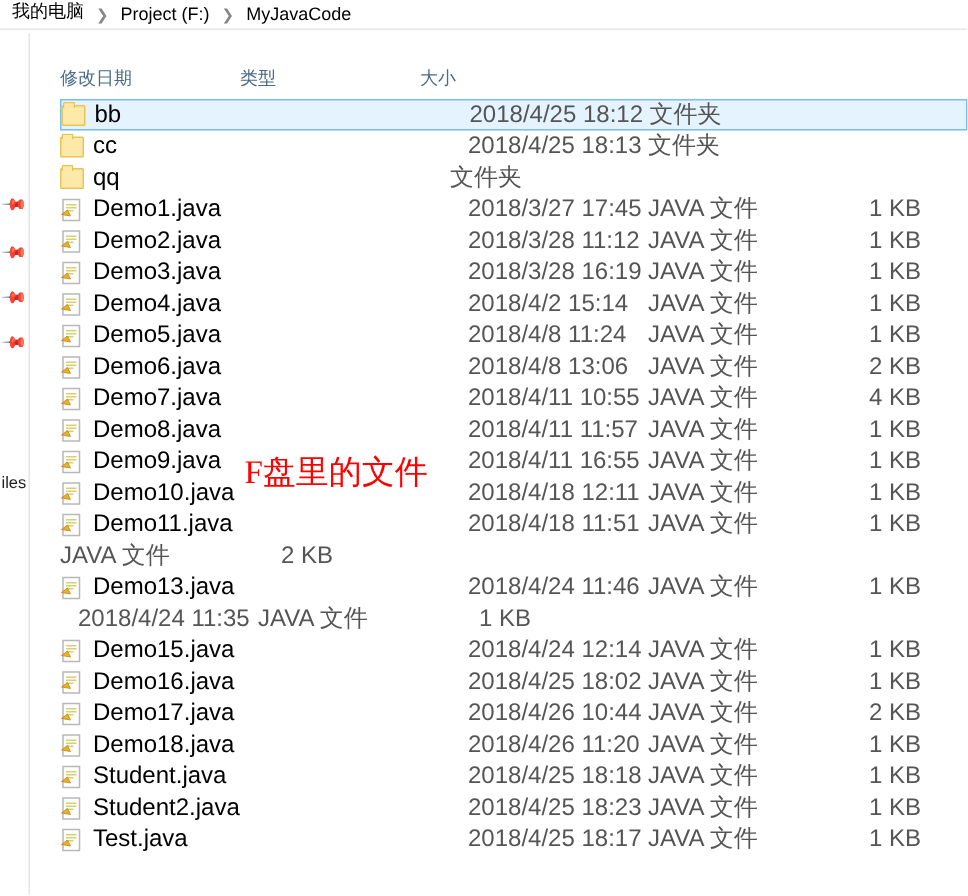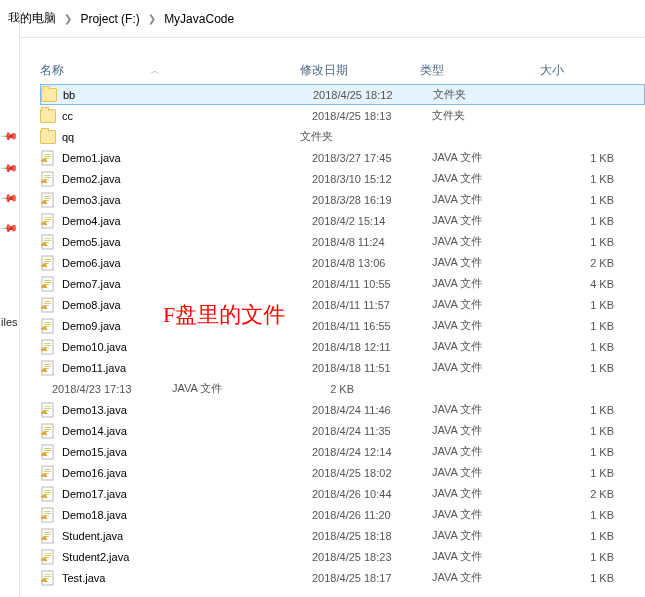--- a/index.html
+++ b/index.html
@@ -10,23 +10,23 @@
       color: #000;
       width: 645px;
       height: 597px;
       overflow: hidden;
       position: relative;
     }
     .breadcrumb {
       padding: 3px 8px;
       border-bottom: 1px solid #e5e5e5;
       display: flex;
-      align-items: center;
+      align-items: flex-end;
       gap: 4px;
-      height: 38px;
+      height: 20px;
     }
     .breadcrumb .crumb { cursor: default; }
     .breadcrumb .sep { color: #888; font-size: 10px; margin: 0 4px; }
     .left-gutter {
       position: absolute;
       left: 0;
       top: 22px;
       bottom: 0;
       width: 20px;
       border-right: 1px solid #e5e5e5;
@@ -73,21 +73,21 @@
       color: #888;
       font-size: 10px;
     }
     .file-list {
       padding-left: 20px;
     }
     .row {
       display: flex;
       align-items: center;
       height: 21px;
-      font-size: 11px;
+      font-size: 16px;
     }
     .row.selected {
       border: 1px solid #7abdf0;
       background: #e5f3ff;
     }
     .cell-name { width: 260px; display: flex; align-items: center; gap: 6px; }
     .cell-date { width: 120px; color: #555; margin-left: 12px; }
     .cell-type { width: 120px; color: #555; }
     .cell-size { width: 70px; text-align: right; padding-right: 8px; color: #555; }
     .icon-folder {
@@ -139,24 +139,20 @@
 <div class="left-gutter">
   <span class="pin pin1">📌</span>
   <span class="pin pin2">📌</span>
   <span class="pin pin3">📌</span>
   <span class="pin pin4">📌</span>
   <span class="gutter-label">iles</span>
 </div>
 
 <div class="content">
   <div class="columns">
-    <div class="col-name">
-      <span>名称</span>
-      <span class="sort-arrow">︿</span>
-    </div>
     <div class="col-date">修改日期</div>
     <div class="col-type">类型</div>
     <div class="col-size">大小</div>
   </div>
 
   <div class="file-list" id="file-list">
       <div class="row selected">
         <div class="cell-name">
           <span class="icon-folder"></span>
           <span>bb</span>
@@ -201,21 +197,21 @@
         <div class="cell-name">
           <span class="icon-file"><svg viewBox="0 0 16 16">
               <rect x="2" y="1" width="11" height="14" fill="#fff" stroke="#b8b8b8" stroke-width="1"></rect>
               <rect x="4" y="4" width="7" height="1" fill="#d8d070"></rect>
               <rect x="4" y="6" width="7" height="1" fill="#d8d070"></rect>
               <rect x="4" y="8" width="5" height="1" fill="#d8d070"></rect>
               <path d="M1 11 L5 8 L7 12 Z" fill="#e8b030" stroke="#c08000" stroke-width="0.5"></path>
             </svg></span>
           <span>Demo2.java</span>
         </div>
-        <div class="cell-date">2018/3/10 15:12</div>
+        <div class="cell-date">2018/3/28 11:12</div>
         <div class="cell-type">JAVA 文件</div>
         <div class="cell-size">1 KB</div>
       </div>
       <div class="row">
         <div class="cell-name">
           <span class="icon-file"><svg viewBox="0 0 16 16">
               <rect x="2" y="1" width="11" height="14" fill="#fff" stroke="#b8b8b8" stroke-width="1"></rect>
               <rect x="4" y="4" width="7" height="1" fill="#d8d070"></rect>
               <rect x="4" y="6" width="7" height="1" fill="#d8d070"></rect>
               <rect x="4" y="8" width="5" height="1" fill="#d8d070"></rect>
@@ -341,50 +337,39 @@
               <rect x="4" y="8" width="5" height="1" fill="#d8d070"></rect>
               <path d="M1 11 L5 8 L7 12 Z" fill="#e8b030" stroke="#c08000" stroke-width="0.5"></path>
             </svg></span>
           <span>Demo11.java</span>
         </div>
         <div class="cell-date">2018/4/18 11:51</div>
         <div class="cell-type">JAVA 文件</div>
         <div class="cell-size">1 KB</div>
       </div>
       <div class="row">
-        <div class="cell-date">2018/4/23 17:13</div>
         <div class="cell-type">JAVA 文件</div>
         <div class="cell-size">2 KB</div>
       </div>
       <div class="row">
         <div class="cell-name">
           <span class="icon-file"><svg viewBox="0 0 16 16">
               <rect x="2" y="1" width="11" height="14" fill="#fff" stroke="#b8b8b8" stroke-width="1"></rect>
               <rect x="4" y="4" width="7" height="1" fill="#d8d070"></rect>
               <rect x="4" y="6" width="7" height="1" fill="#d8d070"></rect>
               <rect x="4" y="8" width="5" height="1" fill="#d8d070"></rect>
               <path d="M1 11 L5 8 L7 12 Z" fill="#e8b030" stroke="#c08000" stroke-width="0.5"></path>
             </svg></span>
           <span>Demo13.java</span>
         </div>
         <div class="cell-date">2018/4/24 11:46</div>
         <div class="cell-type">JAVA 文件</div>
         <div class="cell-size">1 KB</div>
       </div>
       <div class="row">
-        <div class="cell-name">
-          <span class="icon-file"><svg viewBox="0 0 16 16">
-              <rect x="2" y="1" width="11" height="14" fill="#fff" stroke="#b8b8b8" stroke-width="1"></rect>
-              <rect x="4" y="4" width="7" height="1" fill="#d8d070"></rect>
-              <rect x="4" y="6" width="7" height="1" fill="#d8d070"></rect>
-              <rect x="4" y="8" width="5" height="1" fill="#d8d070"></rect>
-              <path d="M1 11 L5 8 L7 12 Z" fill="#e8b030" stroke="#c08000" stroke-width="0.5"></path>
-            </svg></span>
-          <span>Demo14.java</span>
-        </div>
         <div class="cell-date">2018/4/24 11:35</div>
         <div class="cell-type">JAVA 文件</div>
         <div class="cell-size">1 KB</div>
       </div>
       <div class="row">
         <div class="cell-name">
           <span class="icon-file"><svg viewBox="0 0 16 16">
               <rect x="2" y="1" width="11" height="14" fill="#fff" stroke="#b8b8b8" stroke-width="1"></rect>
               <rect x="4" y="4" width="7" height="1" fill="#d8d070"></rect>
               <rect x="4" y="6" width="7" height="1" fill="#d8d070"></rect>

